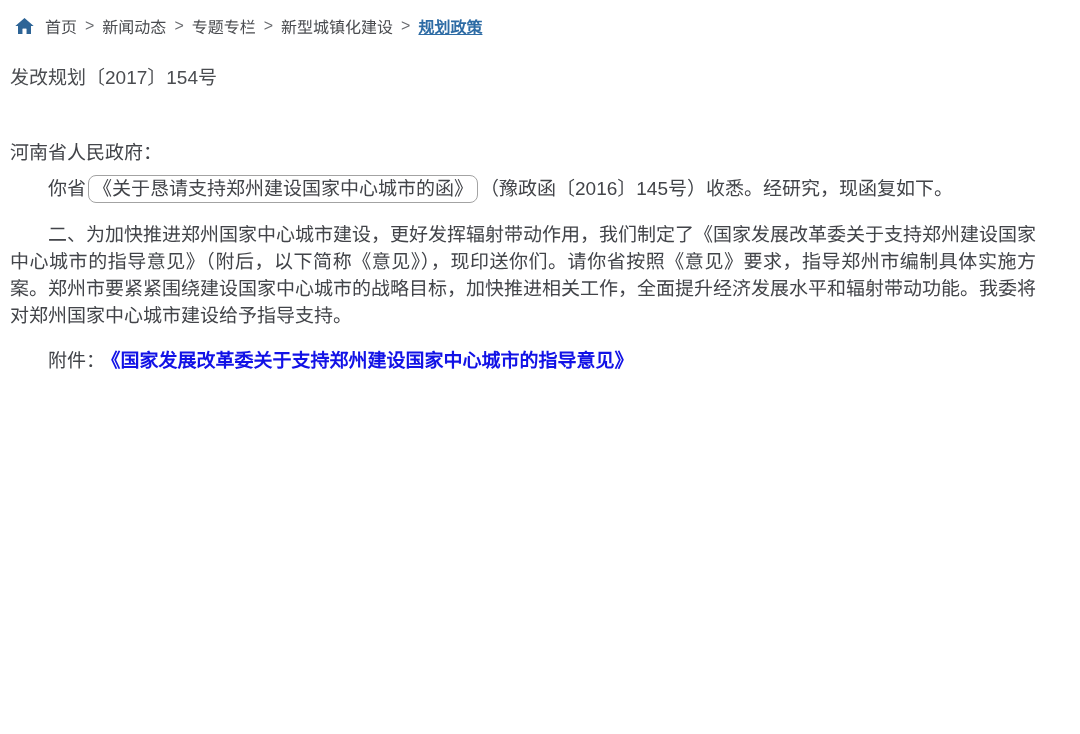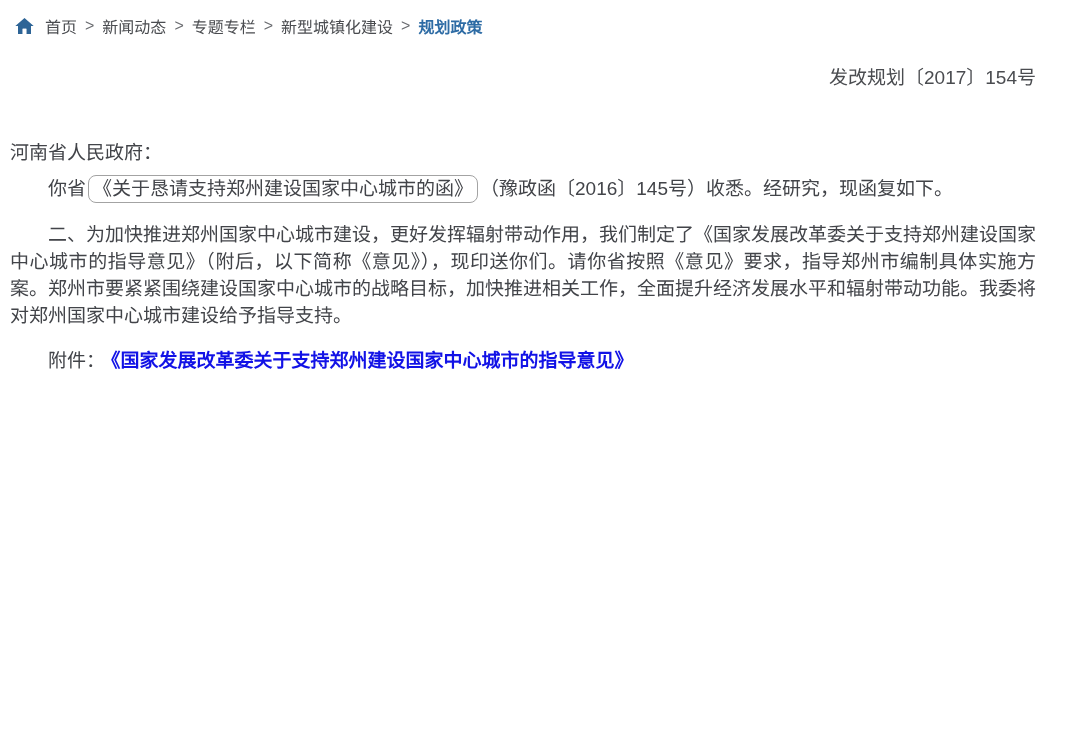--- a/index.html
+++ b/index.html
@@ -25,34 +25,35 @@
     width: 21px; height: 20px;
     margin-right: 10px;
     display: inline-flex;
     align-items: center;
   }
   .breadcrumb .crumb { cursor: pointer; }
   .breadcrumb .sep { margin: 0 8px; color: #6a6c70; }
   .breadcrumb .crumb.current {
     color: #2e6ca5;
     font-weight: bold;
+    text-decoration: underline;
   }
 
   
   .doc-title {
     margin-top: 40px;
     text-align: center;
     color: #3b3e44;
     font-weight: bold;
     font-size: 30px;
     line-height: 56px;
   }
   .doc-number {
     margin-top: 24px;
-    text-align: right;
+    text-align: left;
     font-size: 19px;
     color: #4a4c50;
   }
 
   
   .letter { margin-top: 50px; font-size: 19px; line-height: 27px; color: #424449; }
   .letter p { text-align: justify; margin-bottom: 18px; }
   .letter p.indent { text-indent: 2em; }
   .letter .salutation { margin-bottom: 9px; }
 

